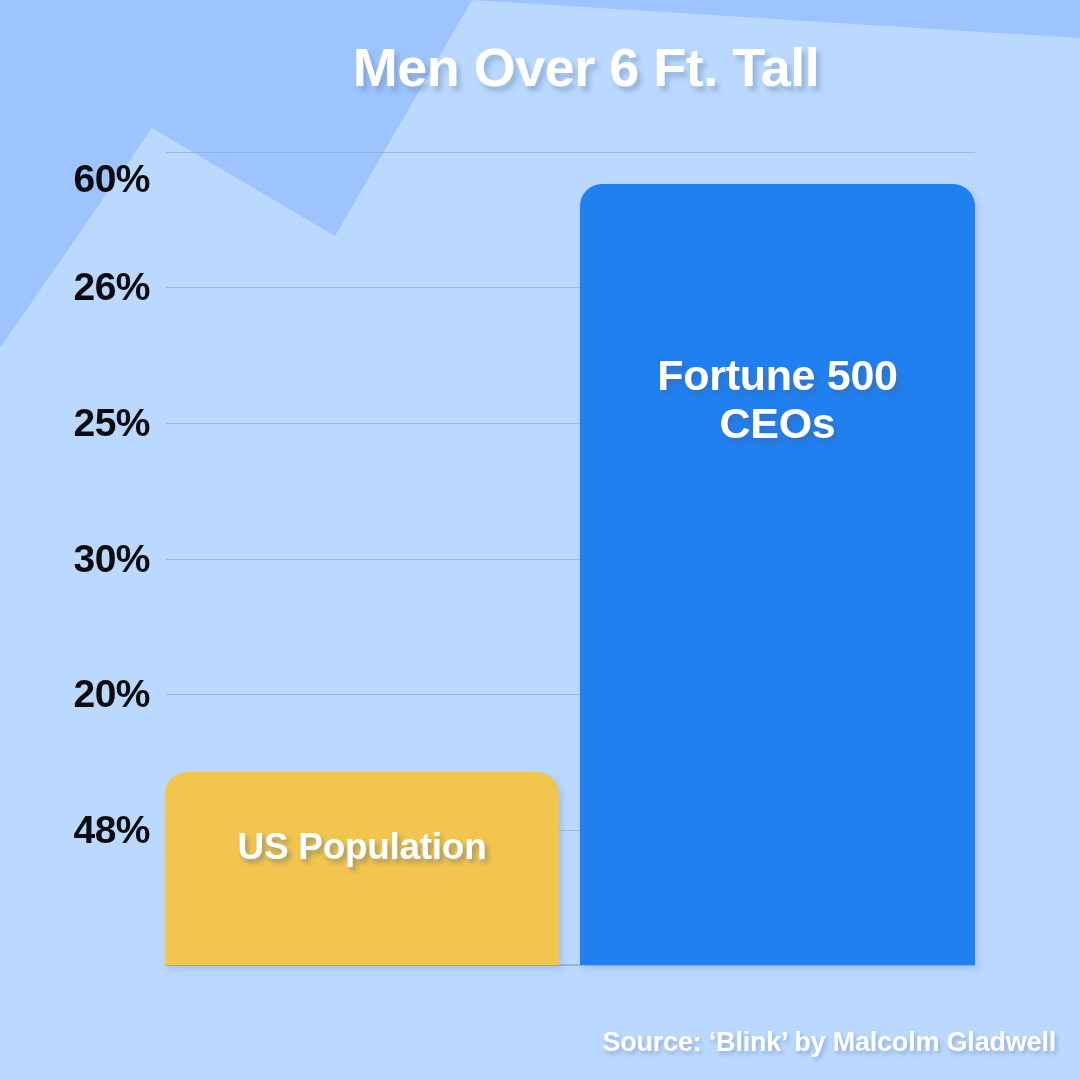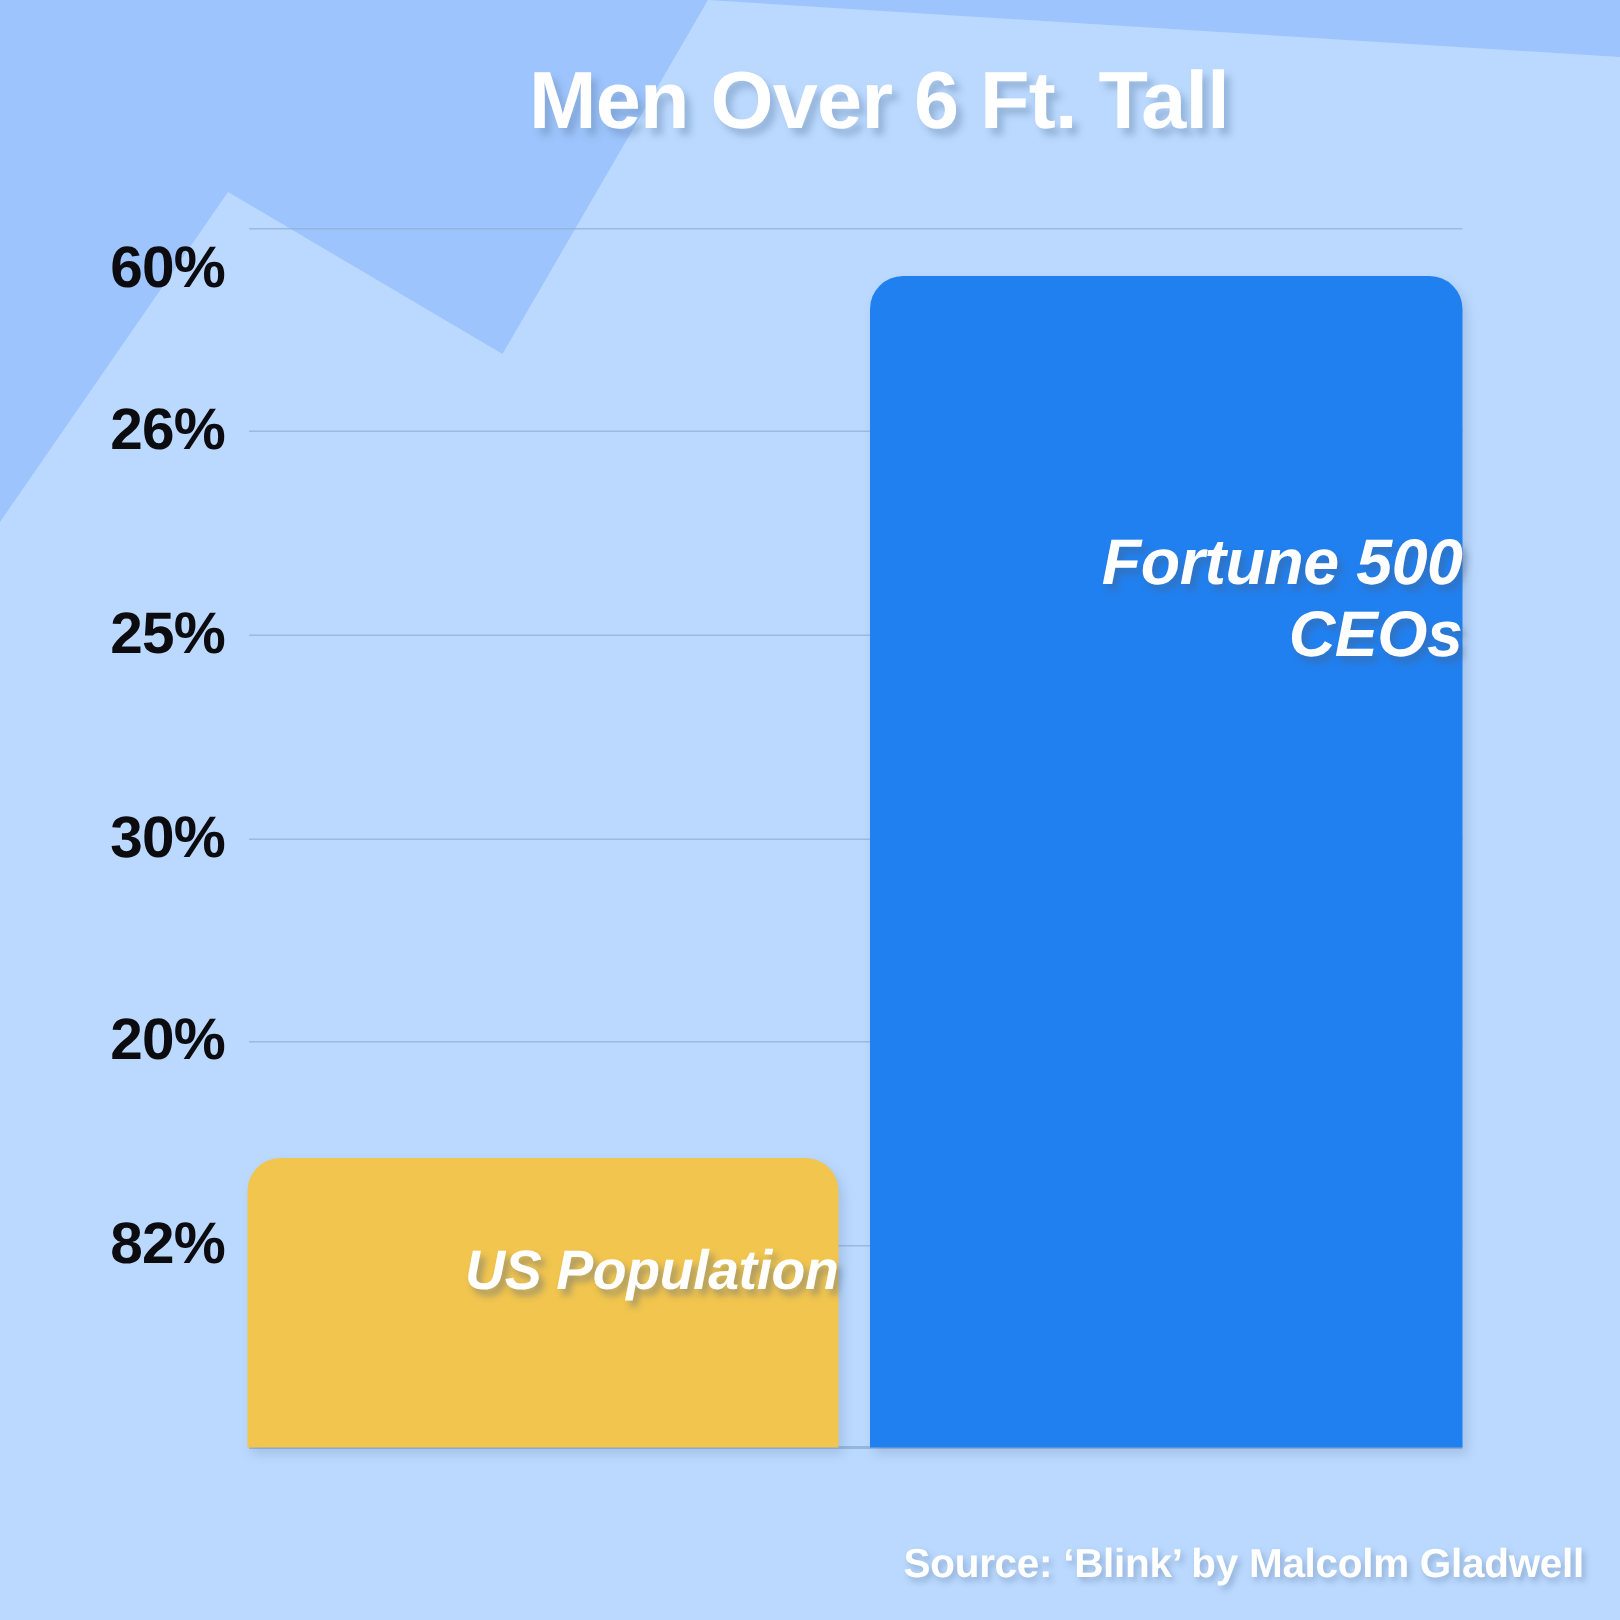--- a/index.html
+++ b/index.html
@@ -66,26 +66,25 @@
     background: #8fb0d6;
     opacity: 0.85;
   }
   .bar {
     position: absolute;
     border-radius: 22px 22px 0 0;
     box-shadow: 3px 4px 7px rgba(80,110,150,0.22);
   }
   .bar-label {
     position: absolute;
-    text-align: right;
+    text-align: center;
     color: #ffffff;
     font-weight: bold;
     text-shadow: 3px 4px 5px rgba(70,95,130,0.45);
     line-height: 1.12;
-    font-style: italic;
   }
   #bar-label-population {
     font-size: 37px;
     letter-spacing: -0.3px;
   }
   #bar-label-ceos {
     font-size: 43px;
     letter-spacing: -0.3px;
   }
   #source-note {
@@ -117,21 +116,21 @@
   <div class="gridline" style="top:694px;"></div>
   <div class="gridline" style="top:830px;"></div>
 
   <div id="baseline" style="top:964px;"></div>
 
   <div class="axis-label" style="top:164px;margin-top:15px;">60%</div>
   <div class="axis-label" style="top:287px;">26%</div>
   <div class="axis-label" style="top:423px;">25%</div>
   <div class="axis-label" style="top:559px;">30%</div>
   <div class="axis-label" style="top:694px;">20%</div>
-  <div class="axis-label" style="top:830px;">82%</div>
+  <div class="axis-label" style="top:830px;">48%</div>
 
   <div class="bar" id="bar-us-population" style="left:165px; top:772px; width:394px; height:193px; background:#f2c54e;"></div>
 
   <div class="bar" id="bar-fortune-500-ceos" style="left:580px; top:184px; width:395px; height:781px; background:#2180f0;"></div>
 
   <div class="bar-label" id="bar-label-population" style="left:165px; top:826px; width:394px;">US Population</div>
 
   <div class="bar-label" id="bar-label-ceos" style="left:580px; top:351px; width:395px;">
     <span>Fortune 500</span><br>
     <span>CEOs</span>

